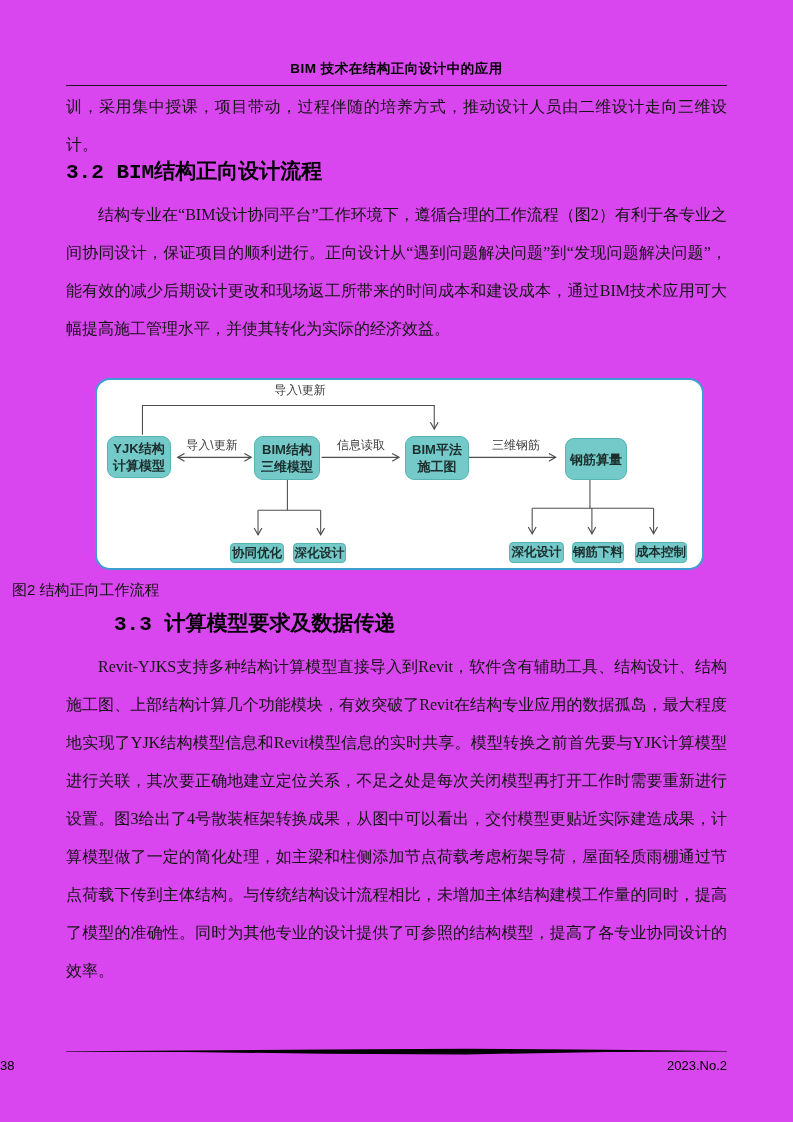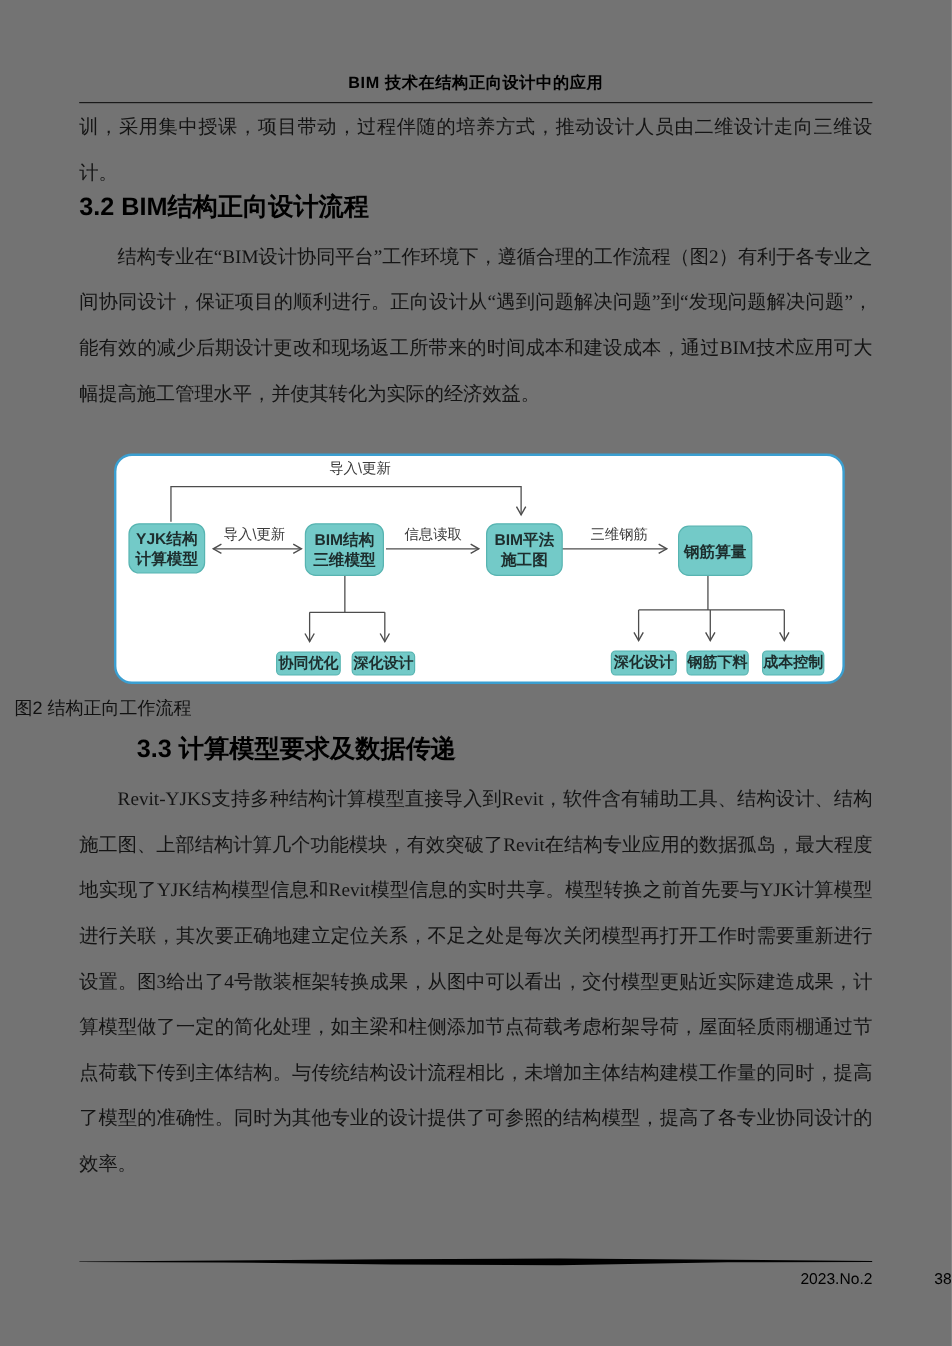--- a/index.html
+++ b/index.html
@@ -6,21 +6,21 @@
     --node-fill:#73cac8;
     --node-border:#57b4b1;
     --frame-border:#3b9fd1;
     --line-color:#4d4d4d;
   }
   html,body{margin:0;padding:0;background:#9b9b9b;}
   .page{
     position:relative;
     width:793px;height:1122px;
     margin:0 auto;
-    background:#737373;
+    background:#d946ef;
     overflow:hidden;
     font-family:"Liberation Serif","DejaVu Serif",serif;
     color:#141414;
   }
   .header-title{
     position:absolute;top:60px;left:0;width:100%;
     text-align:center;
     font-family:"Liberation Sans","DejaVu Sans",sans-serif;
     font-size:13.5px;font-weight:600;letter-spacing:0.5px;color:#000;
   }
@@ -33,21 +33,21 @@
     font-size:16px;line-height:38px;
     text-align:justify;text-justify:inter-ideograph;
     margin:0;
   }
   .indent{text-indent:2em;}
   .p1{top:88px;}
   .p2{top:196px;}
   .p3{top:648px;}
   .hding{
     position:absolute;left:66px;width:661px;margin:0;
-    font-family:Liberation Sans, sans-serif;
+    font-family:Liberation Mono, monospace;
     font-size:21px;font-weight:700;color:#000;line-height:30px;
   }
   .h32{top:158px;}
   .h33{top:610px;margin-left:48px;}
   .caption{
     position:absolute;top:581px;left:0;width:100%;
     font-family:Liberation Sans, sans-serif;
     font-size:15px;font-weight:500;color:#111;padding-left:12px;
   }
   
@@ -88,21 +88,21 @@
     font-family:"Liberation Sans","DejaVu Sans",sans-serif;
     font-size:12px;color:#3a3a3a;white-space:nowrap;text-align:center;
   }
   .el-top{left:163px;top:2px;width:80px;}
   .el-left{left:79px;top:57px;width:72px;}
   .el-mid{left:228px;top:57px;width:72px;}
   .el-right{left:383px;top:57px;width:72px;}
   
   .footer-rule{position:absolute;top:1048px;left:66px;width:661px;height:8px;}
   .footer-page{
-    position:absolute;top:1058px;left:0;width:100%;text-align:right;
+    position:absolute;top:1058px;left:0;width:100%;text-align:left;
     font-family:"Liberation Sans","DejaVu Sans",sans-serif;font-size:13px;color:#000;
   }
   .footer-issue{
     position:absolute;top:1058px;right:66px;
     font-family:"Liberation Sans","DejaVu Sans",sans-serif;font-size:13px;color:#000;
   }
 </style>
 </head>
 <body>
 

